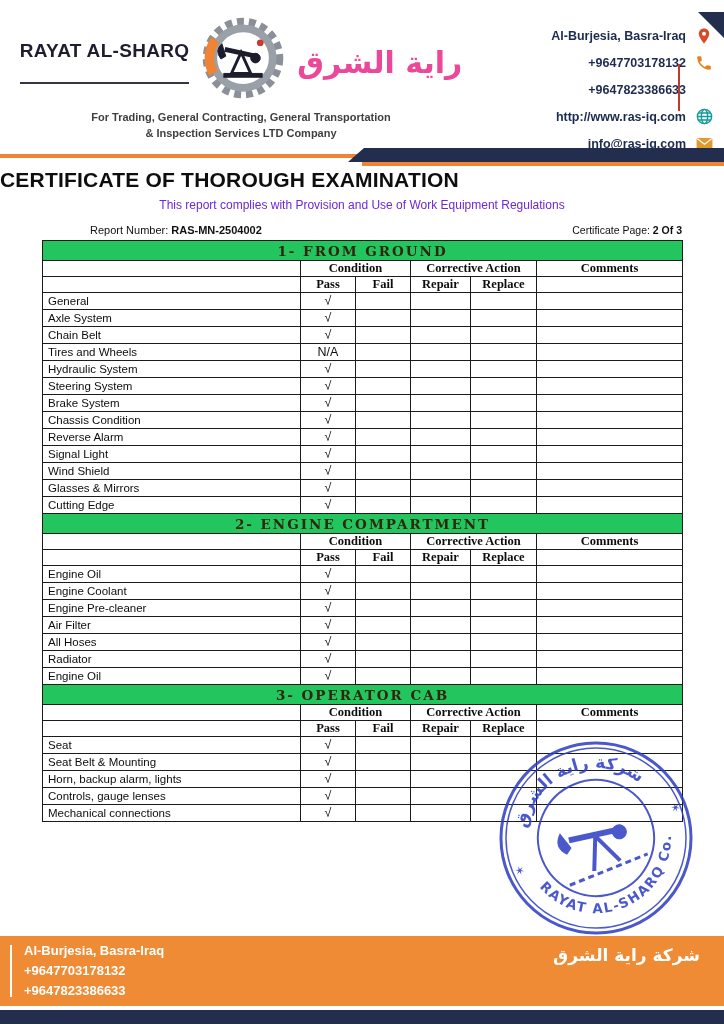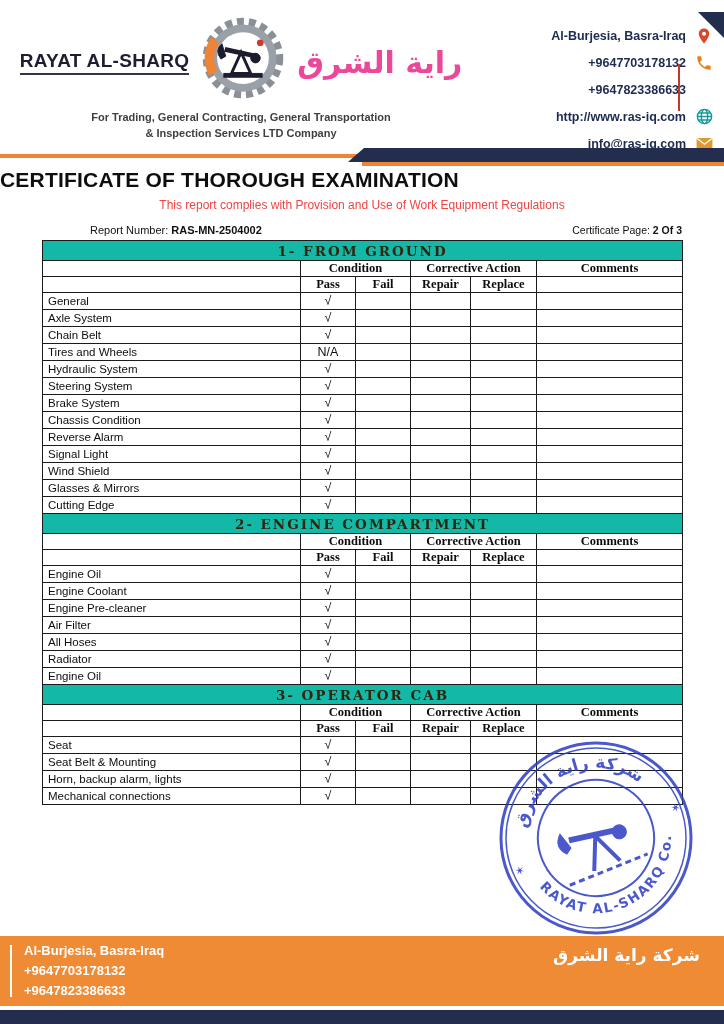--- a/index.html
+++ b/index.html
@@ -7,21 +7,21 @@
   .page { position:relative; width:724px; height:1024px; margin:0 auto; background:#ffffff;
           font-family:"Liberation Sans", sans-serif; overflow:hidden; }
 
   
   .letterhead { position:absolute; top:12px; left:0; right:0; height:142px; }
   .corner-triangle { position:absolute; top:0; right:0; width:0; height:0;
                      border-left:26px solid transparent; border-top:26px solid #232e4e; }
   .logo-block { position:absolute; left:26px; top:2px; width:430px; }
   .logo-row { display:flex; align-items:center; justify-content:center; gap:8px; }
   .name-en { font-size:19px; font-weight:bold; color:#1e1e30; letter-spacing:0.3px;
-             padding-bottom:1px; border-bottom:2px solid #33334a; white-space:nowrap; }
+             padding-bottom:20px; border-bottom:2px solid #33334a; white-space:nowrap; }
   .name-ar { font-size:30px; font-weight:bold; color:#ec4899; white-space:nowrap;
              direction:rtl; font-family:"DejaVu Sans", sans-serif; }
   .tagline { text-align:center; font-size:11px; font-weight:bold; color:#3f3f3f;
              line-height:1.45; }
 
   .contacts { position:absolute; top:10px; right:10px; width:250px; }
   .contact-row { display:flex; justify-content:flex-end; align-items:center; gap:8px;
                  height:27px; font-size:12.5px; font-weight:bold; color:#1d2b4f; }
   .contact-icon { width:20px; height:20px; flex:0 0 20px; display:flex;
                   align-items:center; justify-content:center; }
@@ -31,33 +31,33 @@
   .ribbon { position:absolute; top:148px; left:0; width:724px; height:20px; }
   .ribbon .orange-left  { position:absolute; left:0;  width:366px; top:6px;  height:4px; background:#ee8434; }
   .ribbon .navy         { position:absolute; left:348px; right:0; top:0; height:14px; background:#232e4e;
                           clip-path:polygon(16px 0, 100% 0, 100% 100%, 0 100%); }
   .ribbon .orange-right { position:absolute; left:362px; right:0; top:14px; height:4px; background:#ee8434; }
 
   
   .title-main { position:absolute; top:168px; left:0; right:0; text-align:left;
                 font-size:21px; font-weight:bold; color:#0e0e0e; letter-spacing:0.2px; }
   .title-sub  { position:absolute; top:198px; left:0; right:0; text-align:center;
-                font-size:12px; color:#ef4444; }
+                font-size:12px; color:#6d28d9; }
   .report-row { position:absolute; top:224px; left:42px; right:42px; display:flex;
                 justify-content:space-between; align-items:baseline; font-size:11px; color:#111;padding-left:48px; }
   .report-number { font-weight:bold; }
   .page-ref { font-size:10.5px; }
   .page-value { font-weight:bold; }
 
   
   .table-wrap { position:absolute; top:240px; left:42px; width:640px; z-index:2; }
   table.insp { border-collapse:collapse; width:100%; table-layout:fixed; }
   .insp td { border:1px solid #1b1b1b; height:17px; font-size:11.5px; padding:0 5px;
              color:#0d0d0d; overflow:hidden; white-space:nowrap; }
-  .insp tr.section-band td { background:#14b8a6; font-family:"DejaVu Serif", serif;
+  .insp tr.section-band td { background:#22c55e; font-family:"DejaVu Serif", serif;
              font-weight:bold; font-size:13.5px; letter-spacing:2px; color:#33250f;
              text-align:center; height:20px; }
   .insp tr.head td { font-family:"Liberation Serif", serif; font-weight:bold;
              font-size:12.5px; text-align:center; height:16px; }
   .insp td.item-cell { text-align:left; }
   .insp td.mark-cell { text-align:center; font-size:12.5px; }
 
   
   .stamp { position:absolute; left:496px; top:738px; width:200px; height:200px;
            transform:rotate(-22deg); opacity:0.85; z-index:4; }
@@ -409,20 +409,28 @@
           <tr>
             <td class="item-cell">Seat Belt &amp; Mounting</td>
             <td class="mark-cell">√</td>
             <td class="mark-cell"></td>
             <td class="mark-cell"></td>
             <td class="mark-cell"></td>
             <td class="mark-cell"></td>
           </tr>
           <tr>
             <td class="item-cell">Horn, backup alarm, lights</td>
+            <td class="mark-cell">√</td>
+            <td class="mark-cell"></td>
+            <td class="mark-cell"></td>
+            <td class="mark-cell"></td>
+            <td class="mark-cell"></td>
+          </tr>
+          <tr>
+            <td class="item-cell">Controls, gauge lenses</td>
             <td class="mark-cell">√</td>
             <td class="mark-cell"></td>
             <td class="mark-cell"></td>
             <td class="mark-cell"></td>
             <td class="mark-cell"></td>
           </tr>
           <tr>
             <td class="item-cell">Mechanical connections</td>
             <td class="mark-cell">√</td>
             <td class="mark-cell"></td>

